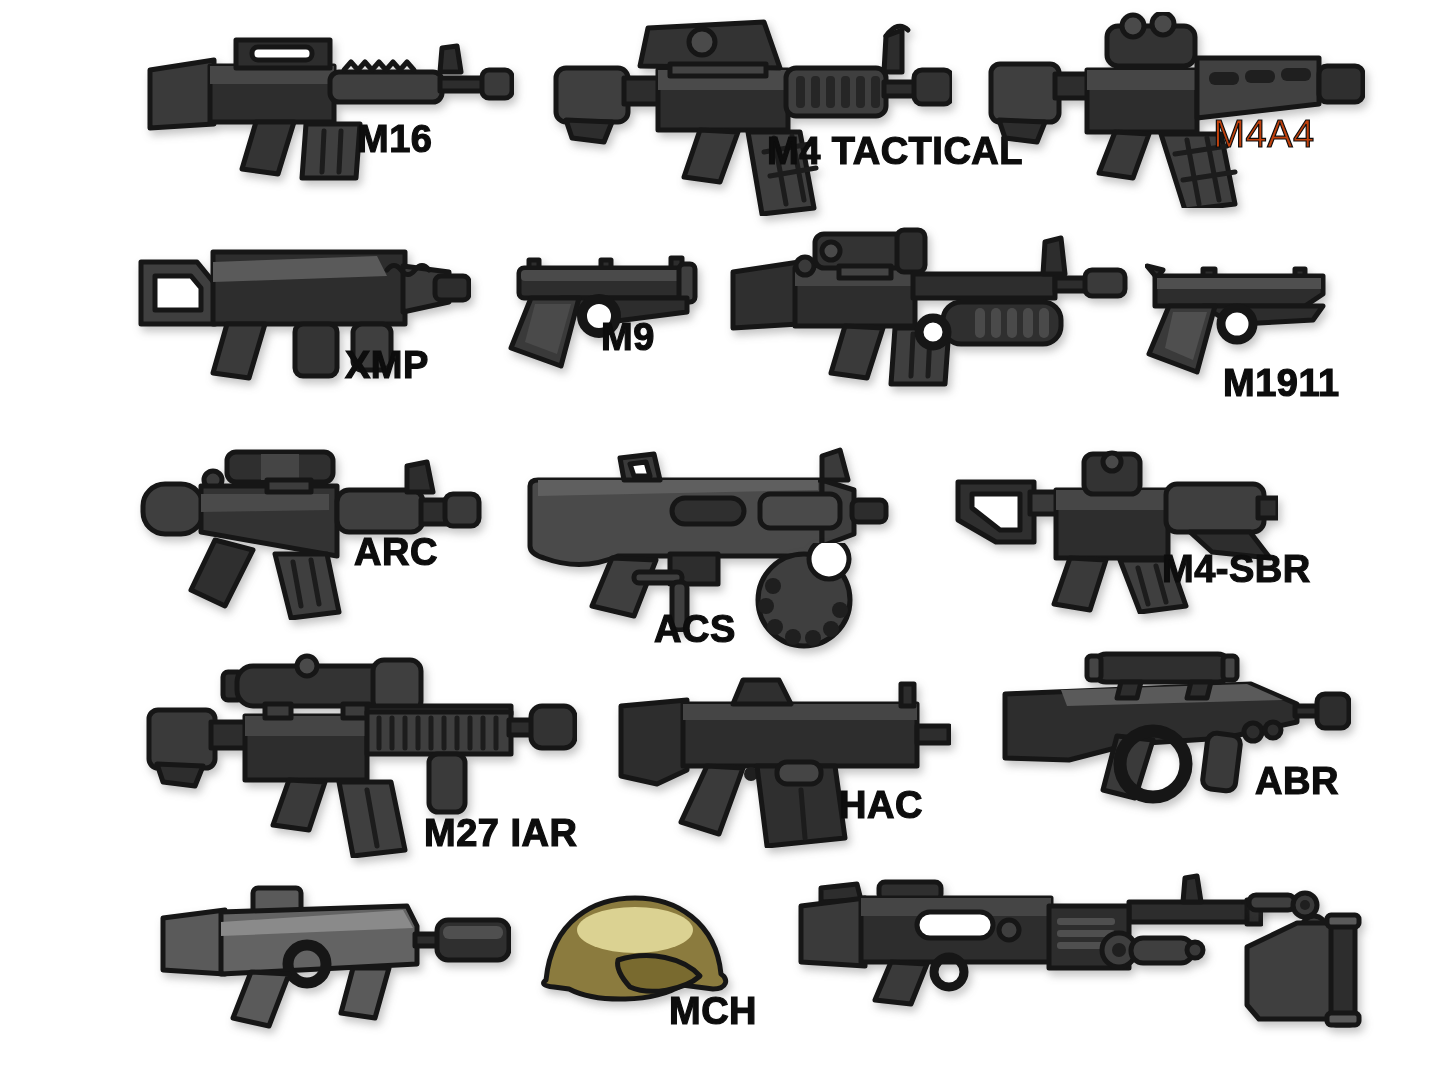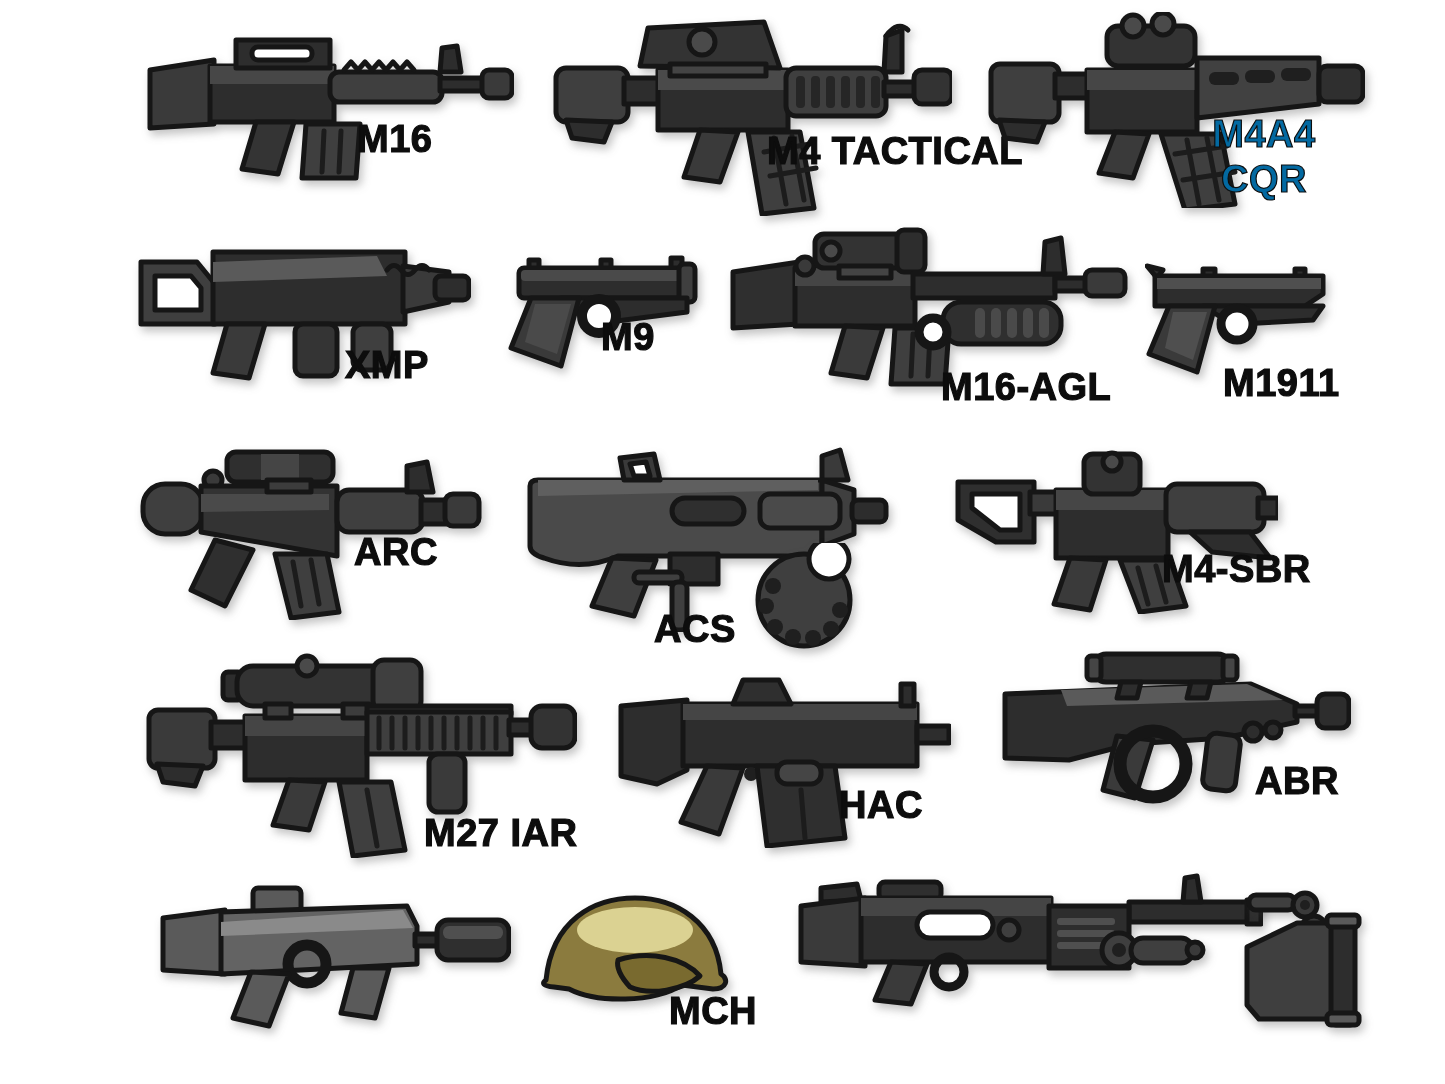--- a/index.html
+++ b/index.html
@@ -1,21 +1,21 @@
 <!DOCTYPE html>
 <html><head>
 <meta charset="utf-8">
 <style>
   html, body { margin:0; padding:0; width:1445px; height:1084px; background:#ffffff;
                font-family:"Liberation Sans", sans-serif; overflow:hidden; }
   .canvas { position:absolute; left:0; top:0; width:1445px; height:1084px; background:#ffffff;margin-left:29px; }
   .piece  { position:absolute; filter: drop-shadow(3px 5px 4px rgba(60,60,60,0.30)); }
   .label  { position:absolute; font-weight:700; color:#0d0d0d; font-size:38px;
             letter-spacing:0.5px; white-space:nowrap; -webkit-text-stroke:1.2px #0d0d0d; }
-  .label2 { position:absolute; font-weight:700; color:#0369a1; font-size:38px;
+  .label2 { position:absolute; font-weight:400; color:#c2410c; font-size:38px;
             letter-spacing:0.5px; text-align:center; line-height:45px; -webkit-text-stroke:1.2px #0d0d0d; }
   svg g.ol { stroke:#161616; stroke-width:5; stroke-linejoin:round; stroke-linecap:round; }
 </style>
 </head>
 <body>
 
 <div class="canvas">
 
   <svg class="piece" style="left:115px;top:28px" width="370" height="158" viewBox="0 0 370 158">
     <g class="ol">
@@ -84,21 +84,20 @@
         <rect x="294" y="56" width="30" height="13" rx="6"></rect>
       </g>
       <polygon points="128,120 162,122 146,166 112,161" fill="#3a3a3a"></polygon>
       <polygon points="174,122 234,122 248,192 198,198" fill="#3f3f3f"></polygon>
       <path d="M188 142 l52 -8 M196 168 l52 -8 M200 128 l12 64 M220 126 l12 62" fill="none" stroke="#1c1c1c"></path>
       <rect x="332" y="54" width="44" height="36" rx="8" fill="#2f2f2f"></rect>
     </g>
   </svg>
   <div class="label2" style="left:1140px;top:112px;width:190px">
     <div>M4A4</div>
-    <div>CQR</div>
   </div>
 
   <svg class="piece" style="left:106px;top:230px" width="336" height="154" viewBox="0 0 336 154">
     <g class="ol">
       <polygon points="6,32 62,32 80,54 80,94 6,94" fill="#3f3f3f"></polygon>
       <polygon points="20,46 56,46 66,58 66,80 20,80" fill="#ffffff"></polygon>
       <rect x="78" y="22" width="192" height="72" fill="#2d2d2d"></rect>
       <polygon points="78,32 242,26 252,46 78,52" fill="#5a5a5a" stroke="none"></polygon>
       <polygon points="268,36 314,42 314,72 268,82" fill="#3a3a3a"></polygon>
       <path d="M252 40 q7 -9 14 0 q7 9 14 0 q7 -9 14 0" fill="none"></path>
@@ -148,21 +147,20 @@
       <g fill="#4a4a4a" stroke="none">
         <rect x="248" y="82" width="10" height="30" rx="5"></rect>
           <rect x="264" y="82" width="10" height="30" rx="5"></rect>
         <rect x="280" y="82" width="10" height="30" rx="5"></rect>
           <rect x="296" y="82" width="10" height="30" rx="5"></rect>
         <rect x="312" y="82" width="10" height="30" rx="5"></rect>
       </g>
       <circle cx="206" cy="106" r="14" fill="#ffffff" stroke-width="9"></circle>
     </g>
   </svg>
-  <div class="label" style="left:912px;top:366px">M16-AGL</div>
 
   <svg class="piece" style="left:1116px;top:260px" width="196" height="126" viewBox="0 0 196 126">
     <g class="ol">
       <polygon points="12,18 2,6 18,10" fill="#2d2d2d"></polygon>
       <rect x="58" y="9" width="12" height="9" fill="#2d2d2d"></rect>
       <rect x="150" y="9" width="10" height="9" fill="#2d2d2d"></rect>
       <path d="M10 16 L178 16 L178 34 L160 46 L10 46 Z" fill="#2d2d2d"></path>
       <rect x="12" y="18" width="164" height="11" fill="#4f4f4f" stroke="none"></rect>
       <polygon points="58,46 178,46 168,60 96,64 74,56" fill="#2d2d2d"></polygon>
       <circle cx="92" cy="64" r="16" fill="#ffffff" stroke-width="9"></circle>

